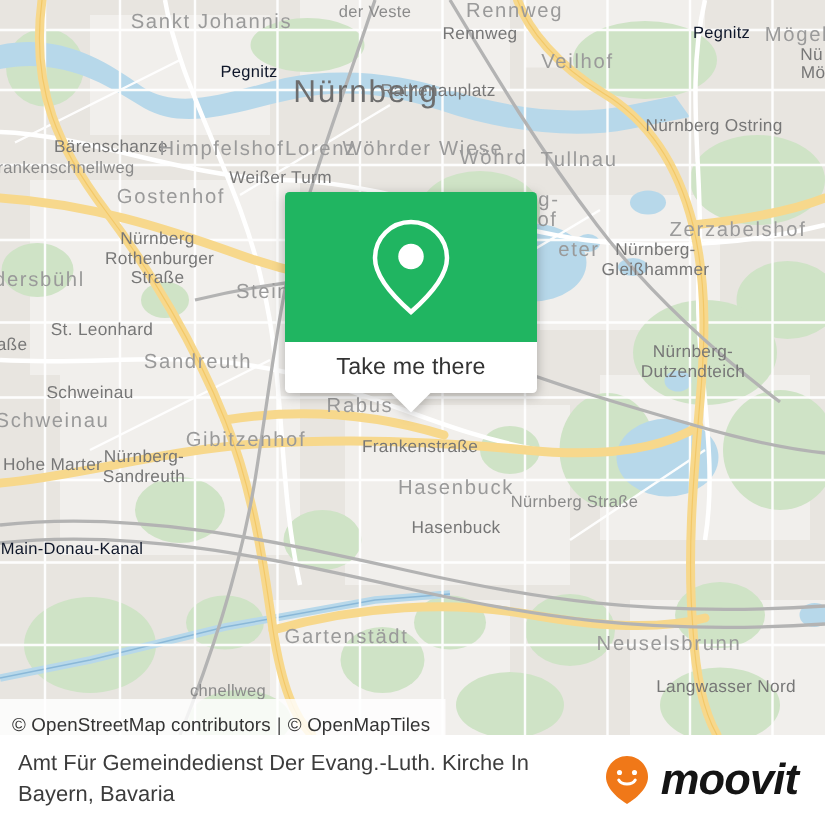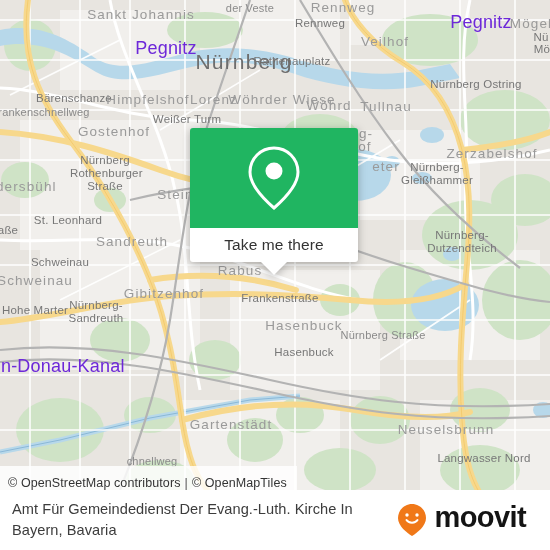--- a/index.html
+++ b/index.html
@@ -47,22 +47,22 @@
   }
   .lbl-place {
     color: #777777;
     font-size: 11.5px;
   }
   .lbl-suburb {
     color: #8b8b8b;
     font-size: 11px;
   }
   .lbl-water {
-    color: #6d28d9;
-    font-size: 18px;
+    color: #0f172a;
+    font-size: 11px;
     font-style: normal;
   }
   .lbl-road {
     color: #8a8a8a;
     font-size: 11px;
   }
   .lbl-two { text-align: center; line-height: 1.12; white-space: normal; }
 
   
   .attribution {
@@ -125,32 +125,32 @@
 
   
   .footer {
     position: absolute;
     left: 0; top: 490px;
     width: 550px; height: 60px;
     background: #ffffff;
     display: flex;
     align-items: center;
     justify-content: space-between;
-    padding: 0 24px 0 12px;
+    padding: 0 18px 0 12px;
     box-sizing: border-box;
     z-index: 10;
   }
   .footer-title {
     font-size: 14.6px;
     color: #3c3c3c;
     line-height: 1.45;
     max-width: 400px;
     letter-spacing: .05px;
   }
-  .brand { display: flex; gap: 8px; }
+  .brand { display: flex; align-items: center; gap: 8px; font-style: italic; }
   .brand-wordmark {
     font-size: 29px;
     font-weight: bold;
     color: #141414;
     letter-spacing: -0.6px;
     line-height: 1;
   }
 </style>
 </head>
 <body>

